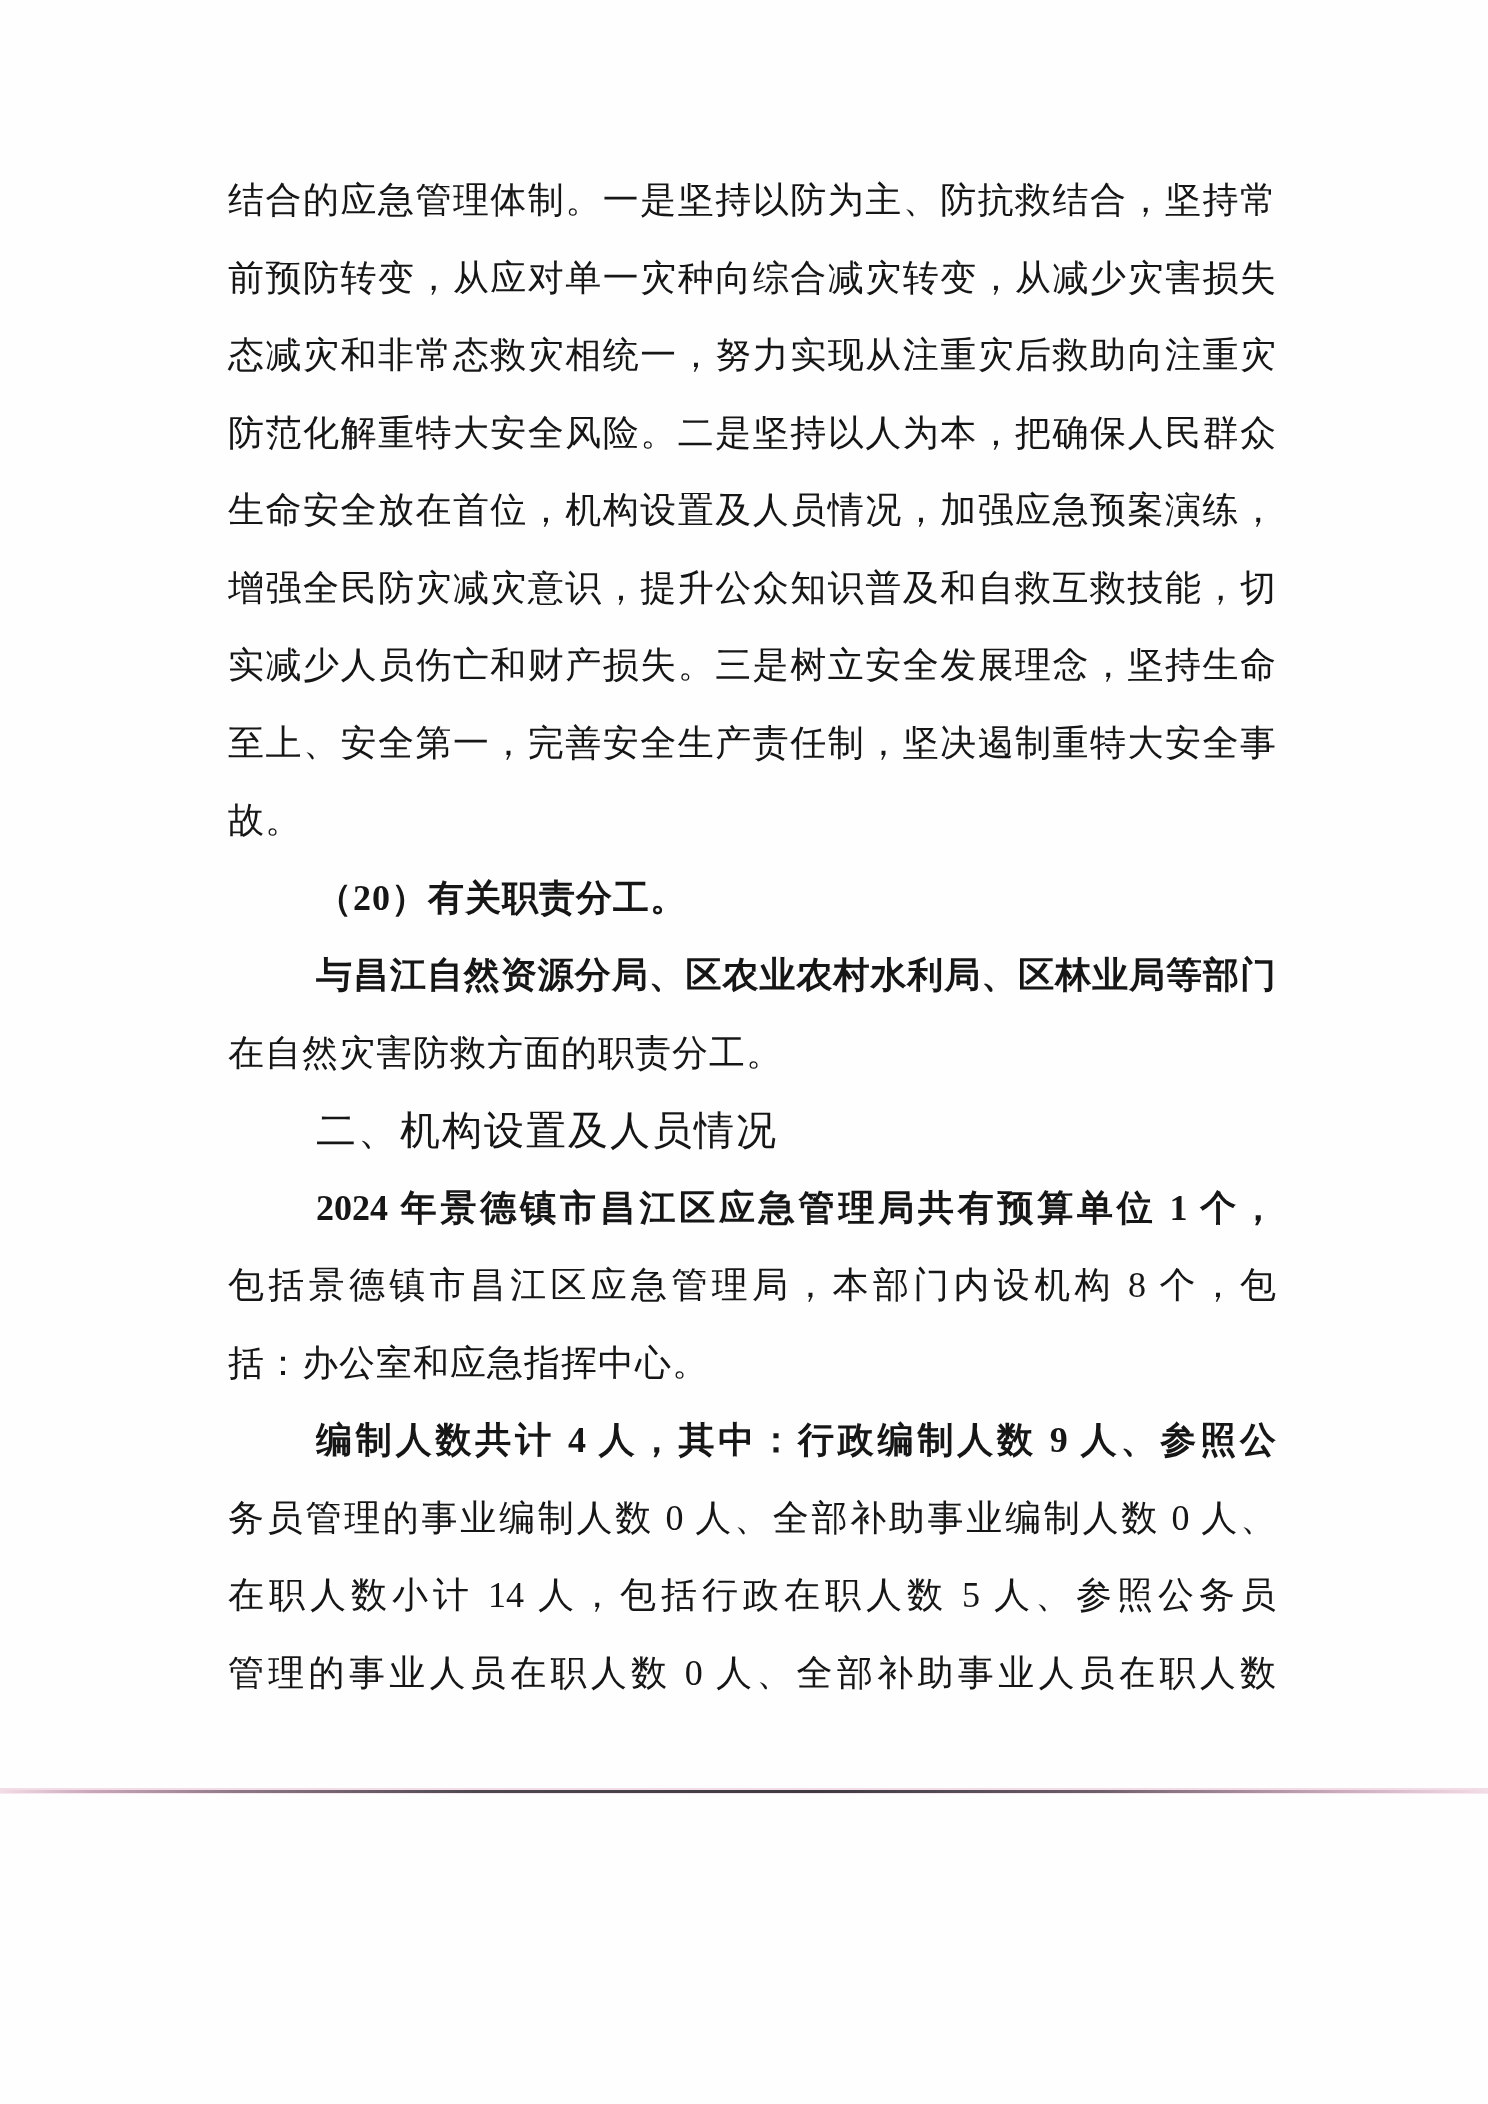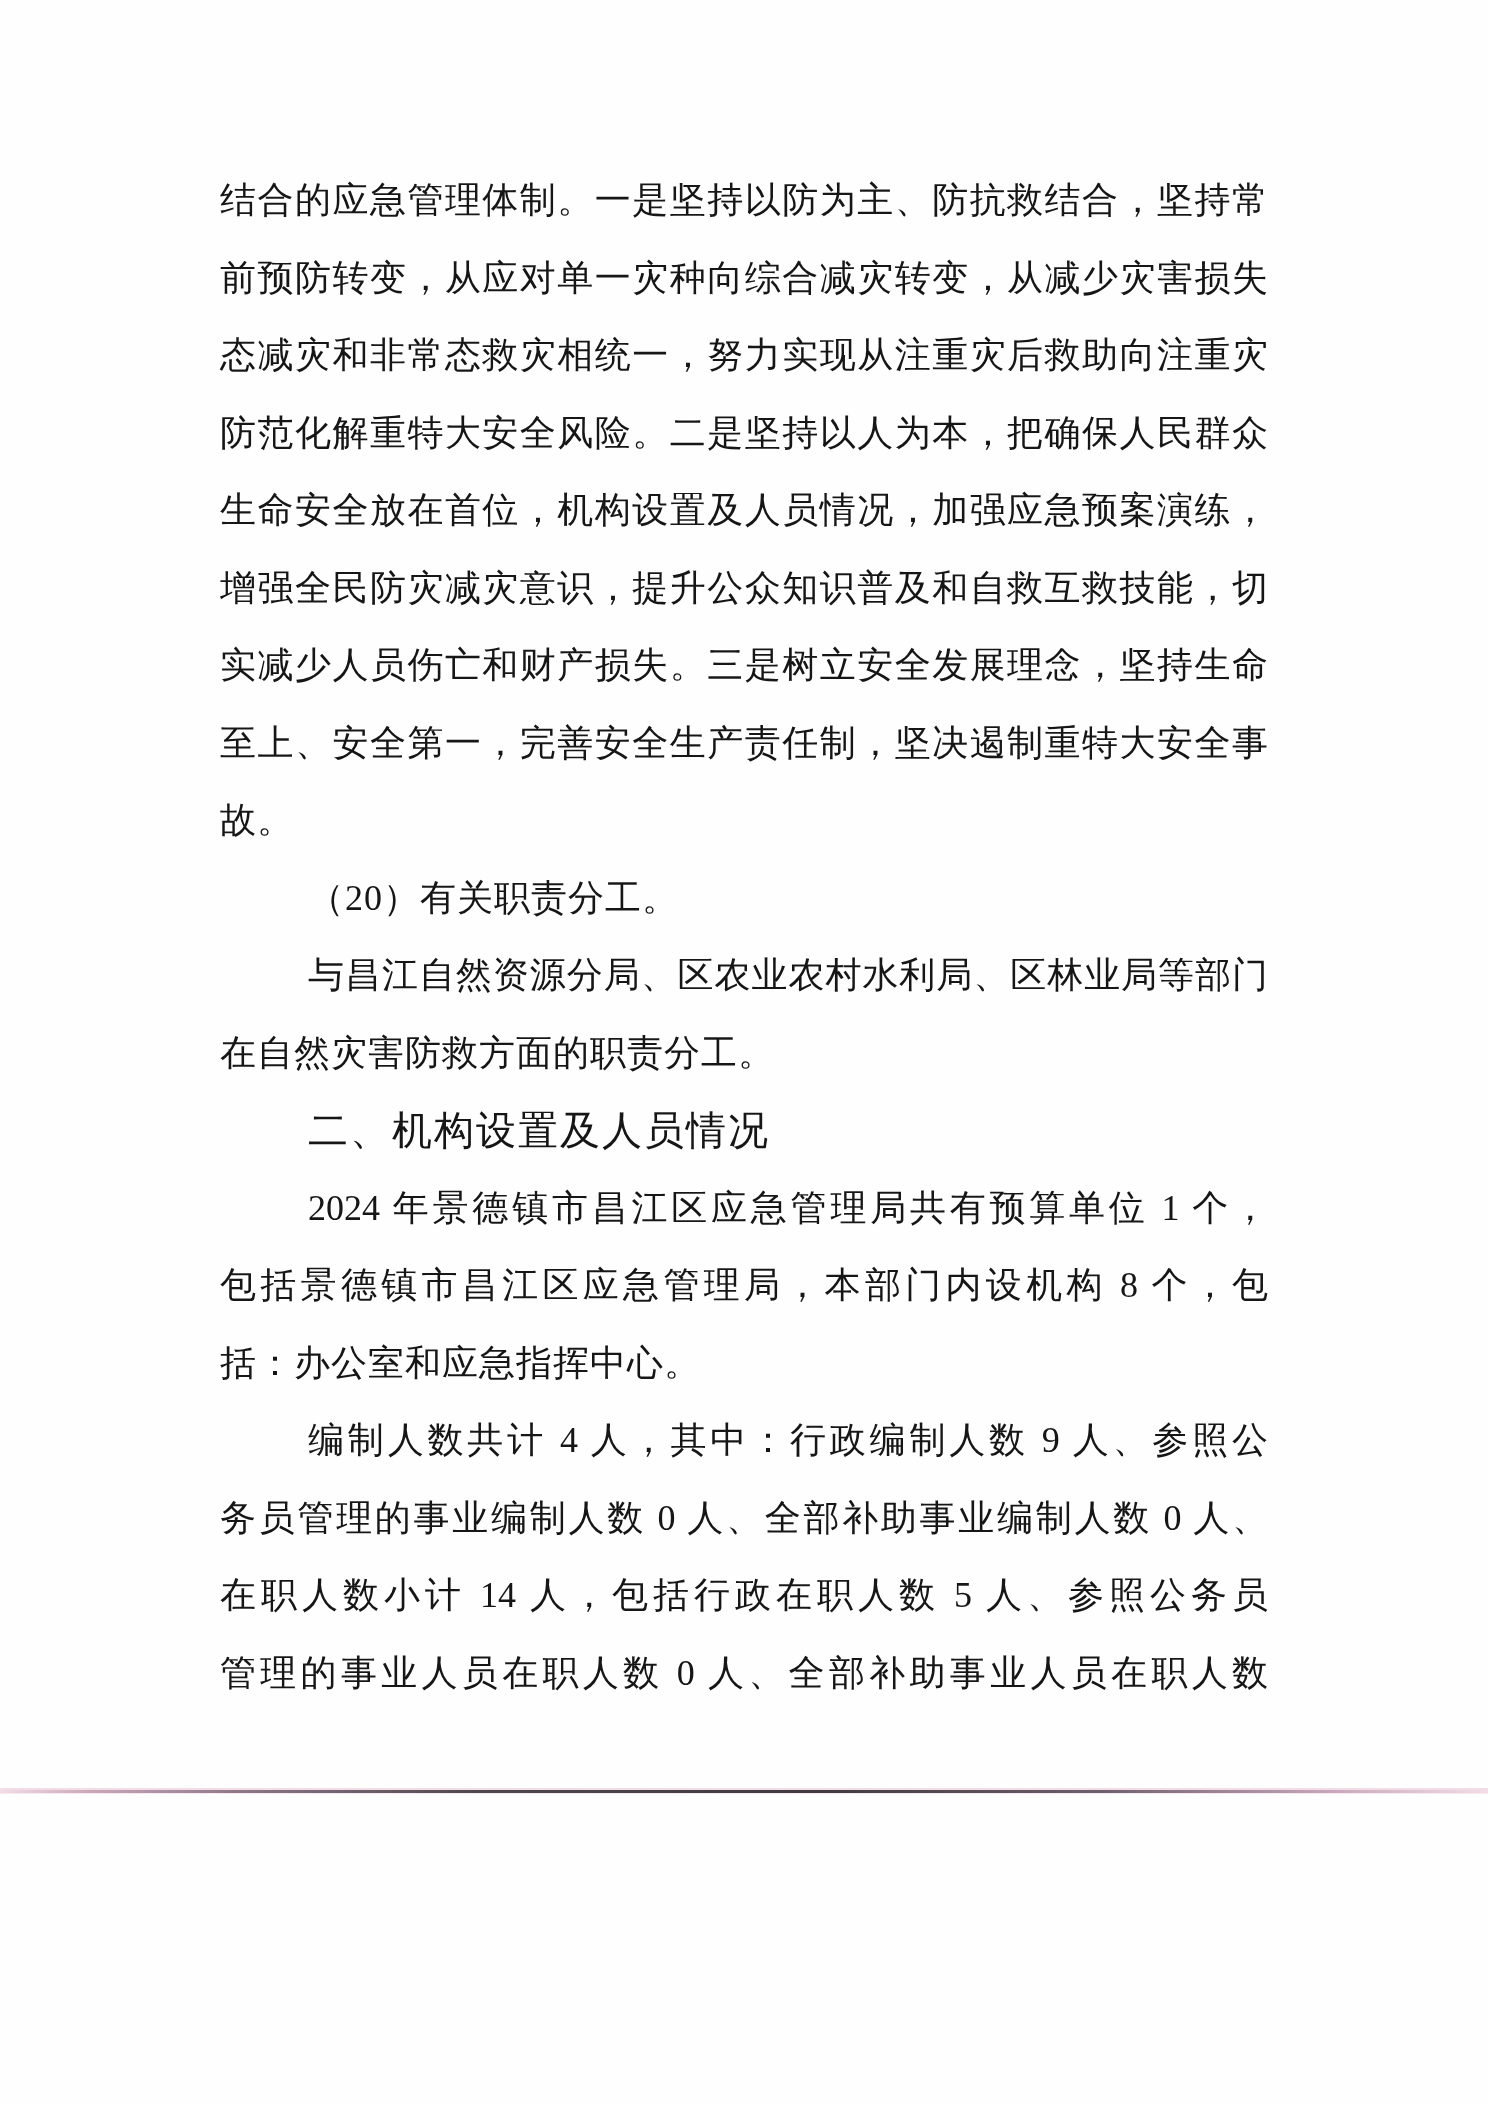--- a/index.html
+++ b/index.html
@@ -10,40 +10,41 @@
   .page {
     position: relative;
     width: 1488px;
     height: 2104px;
     background: #fefefe;
     overflow: hidden;
     font-family: "Liberation Serif", "DejaVu Serif", serif;
   }
   .text-block {
     position: absolute;
-    left: 220px;
+    left: 228px;
     top: 162px;
     width: 1048px;
     color: #161616;
   }
   .line {
     height: 77.5px;
     line-height: 77.5px;
     font-size: 36px;
     letter-spacing: 1px;
     white-space: nowrap;
   }
   .line.justify {
     white-space: normal;
     text-align: justify;
     text-align-last: justify;
     letter-spacing: 0;
   }
   .line.indent {
     padding-left: 88px;
+    font-weight: bold;
   }
   .line.heading {
     font-family: "Liberation Sans", "DejaVu Sans", sans-serif;
     font-weight: 400;
     font-size: 40px;
     letter-spacing: 2px;
   }
   .scan-line {
     position: absolute;
     left: 0;

